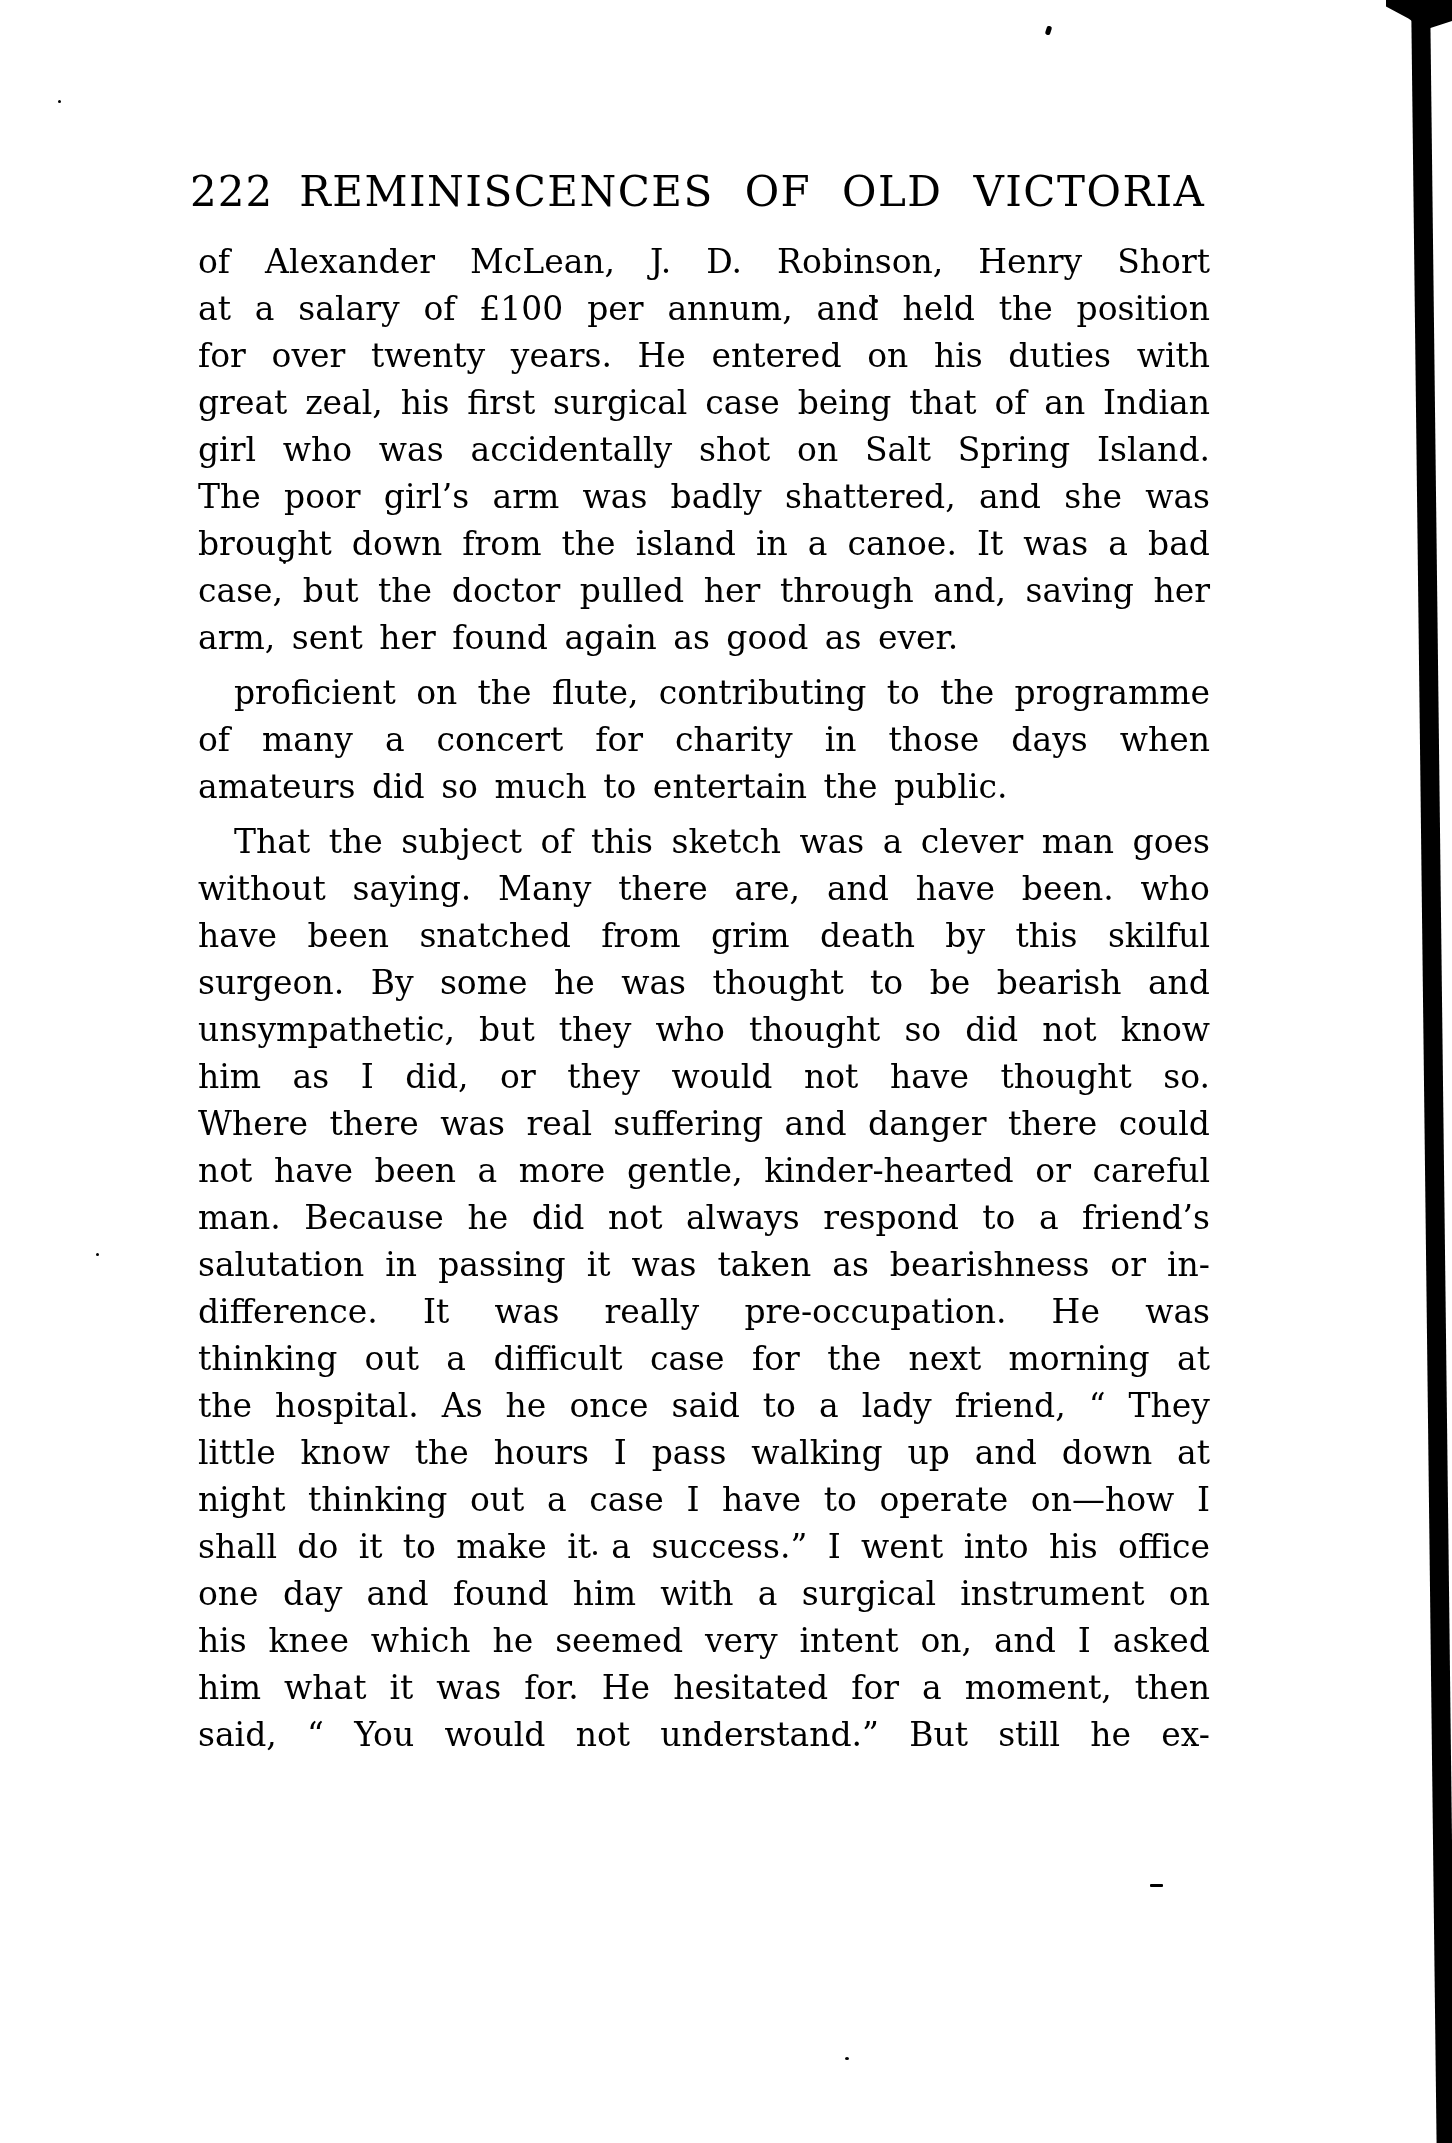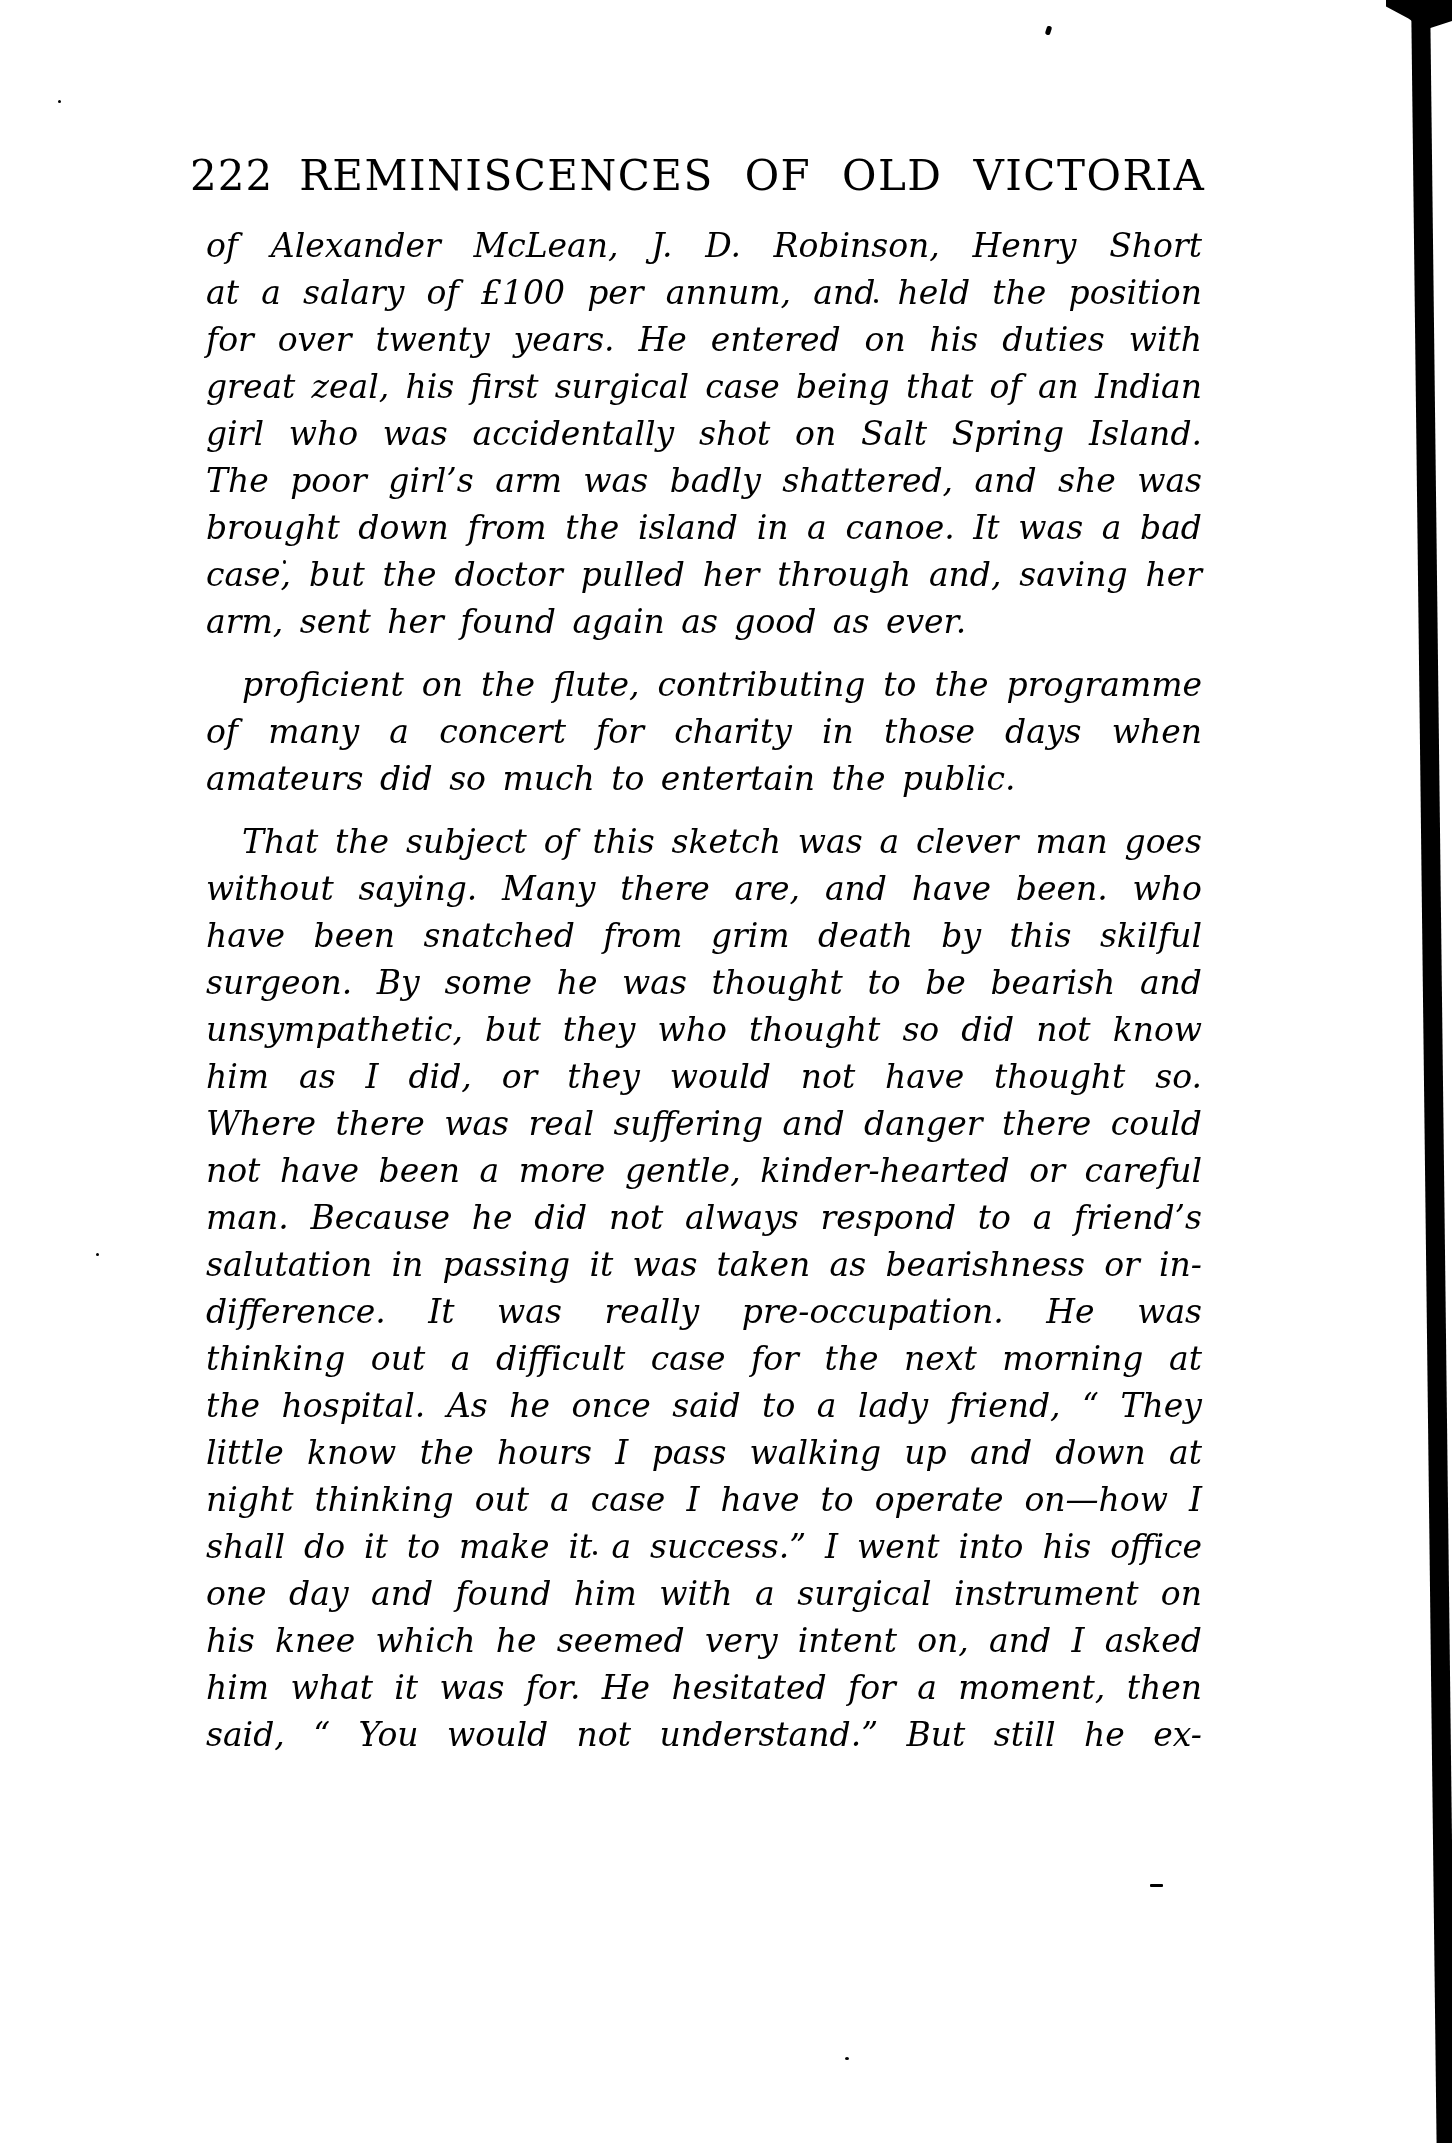--- a/index.html
+++ b/index.html
@@ -10,42 +10,42 @@
     position: relative;
     overflow: hidden;
     font-family: "DejaVu Serif", "Liberation Serif", serif;
     color: #000000;
   }
 
   
   .text-column {
     position: absolute;
     left: 190px;
-    top: 152px;
+    top: 168px;
     width: 1028px;
   }
 
   .page-header {
     display: flex;
     align-items: baseline;
     font-size: 42px;
     line-height: 48px;
     margin-bottom: 22px;
     white-space: nowrap;
   }
   .page-number {
     letter-spacing: 1px;
     margin-right: 26px;
   }
   .header-title {
     letter-spacing: 1.5px;
     word-spacing: 16px;
   }
 
-  .paragraph { margin: 16px; font-style: italic; }
+  .paragraph { margin: 8px; }
 
   .line {
     font-size: 33px;
     line-height: 47px;
     height: 47px;
     text-align: justify;
     text-align-last: justify;
     white-space: nowrap;
     word-spacing: 2px;
   }

